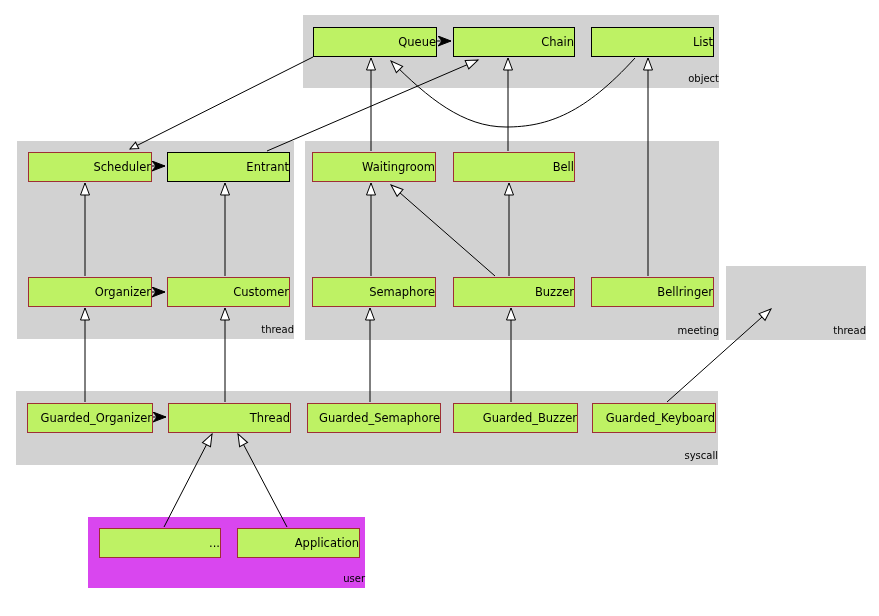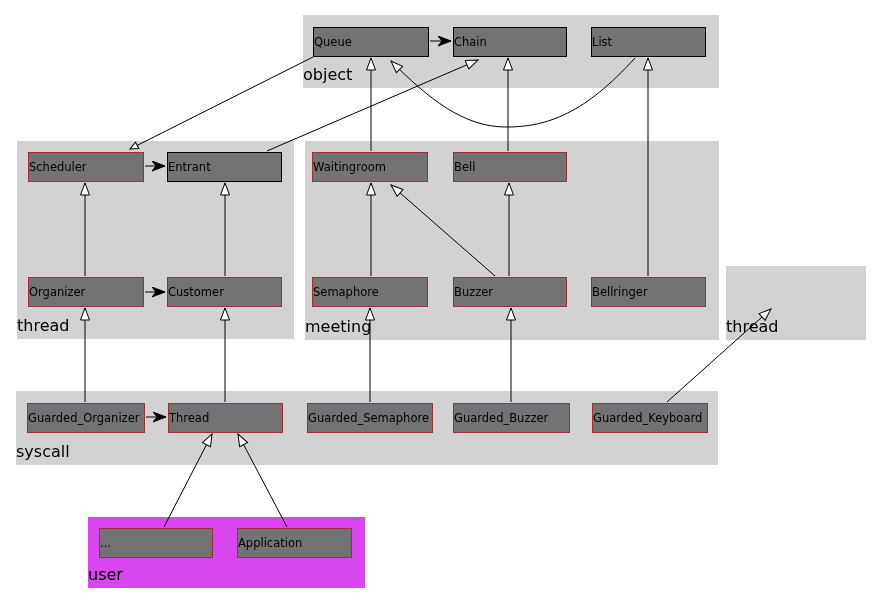--- a/index.html
+++ b/index.html
@@ -4,28 +4,29 @@
 <style>
   html,body{margin:0;padding:0;background:#ffffff;}
   .canvas{
     position:relative;width:879px;height:616px;background:#ffffff;
     font-family:"DejaVu Sans","Liberation Sans",sans-serif;color:#000;
     overflow:hidden;
   }
   .region{position:absolute;background:#d2d2d2;z-index:0;}
   .region.light{background:#d946ef;}
   .region-label{
-    position:absolute;left:0;bottom:4px;width:100%;text-align:left;
-    font-size:16px;color:#000;
+    position:absolute;left:0;bottom:4px;width:100%;text-align:right;
+    font-size:10px;color:#000;
   }
   .edges{position:absolute;left:0;top:0;z-index:1;}
   .box{
-    position:absolute;height:28px;background:#737373;border:1px solid #000;
-    text-align:left;line-height:28px;font-size:11.5px;white-space:nowrap;
+    position:absolute;height:28px;background:#bef264;border:1px solid #000;
+    text-align:right;line-height:28px;font-size:11.5px;white-space:nowrap;
     z-index:2;
+    padding-left:8px;
   }
   .box.red{border-color:#9e2f35;}
 </style>
 </head>
 <body>
 
 <div class="canvas">
 
   <div class="region" style="left:303px;top:15px;width:416px;height:73px;">
     <span class="region-label">object</span>

